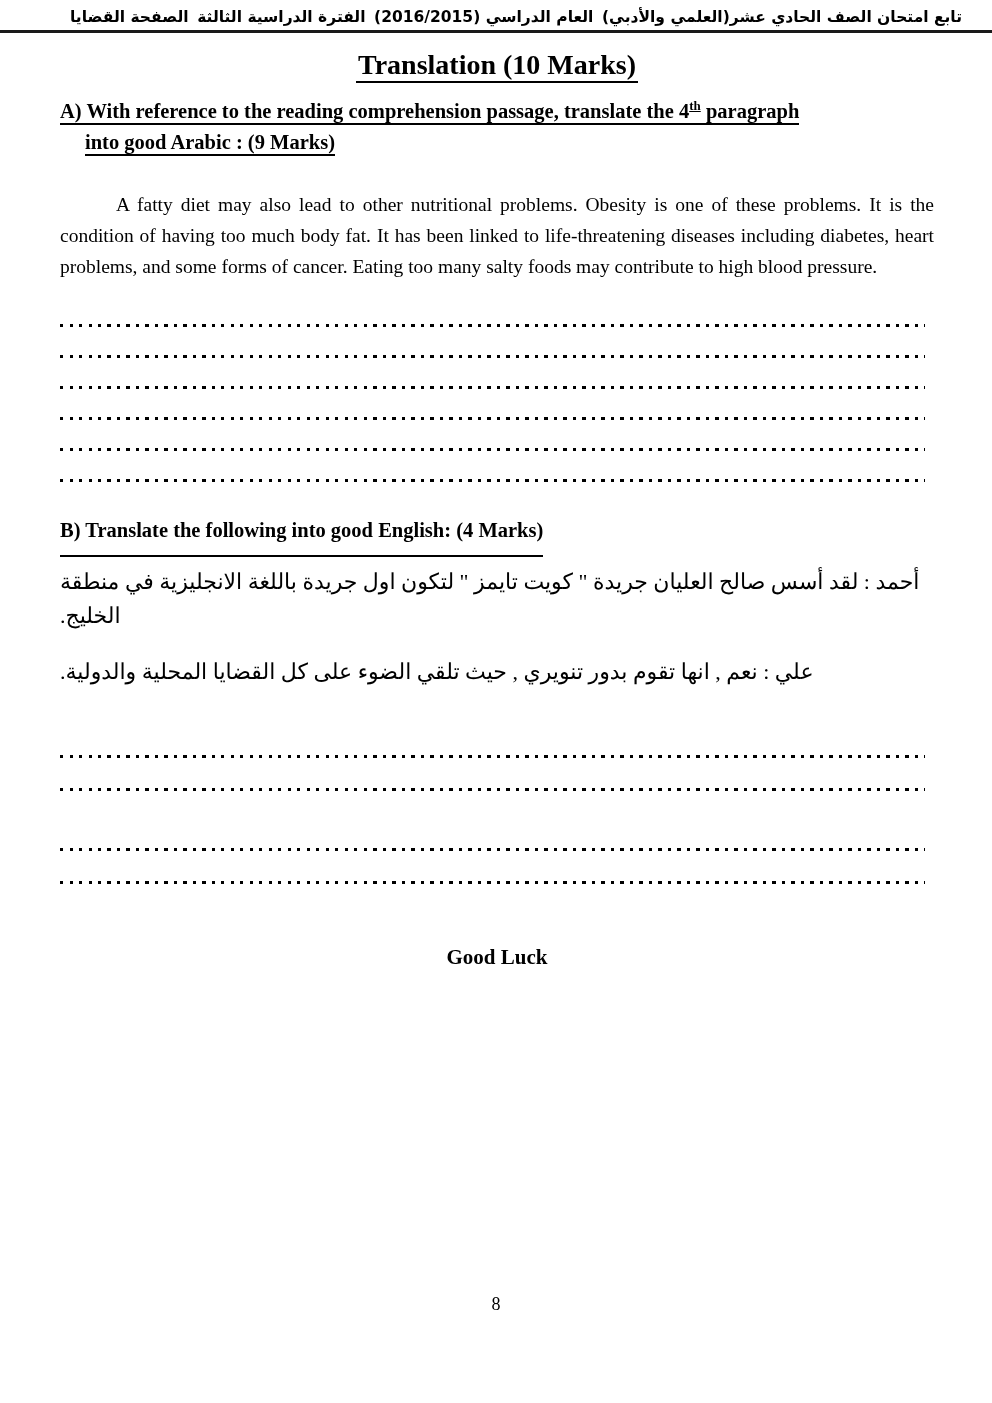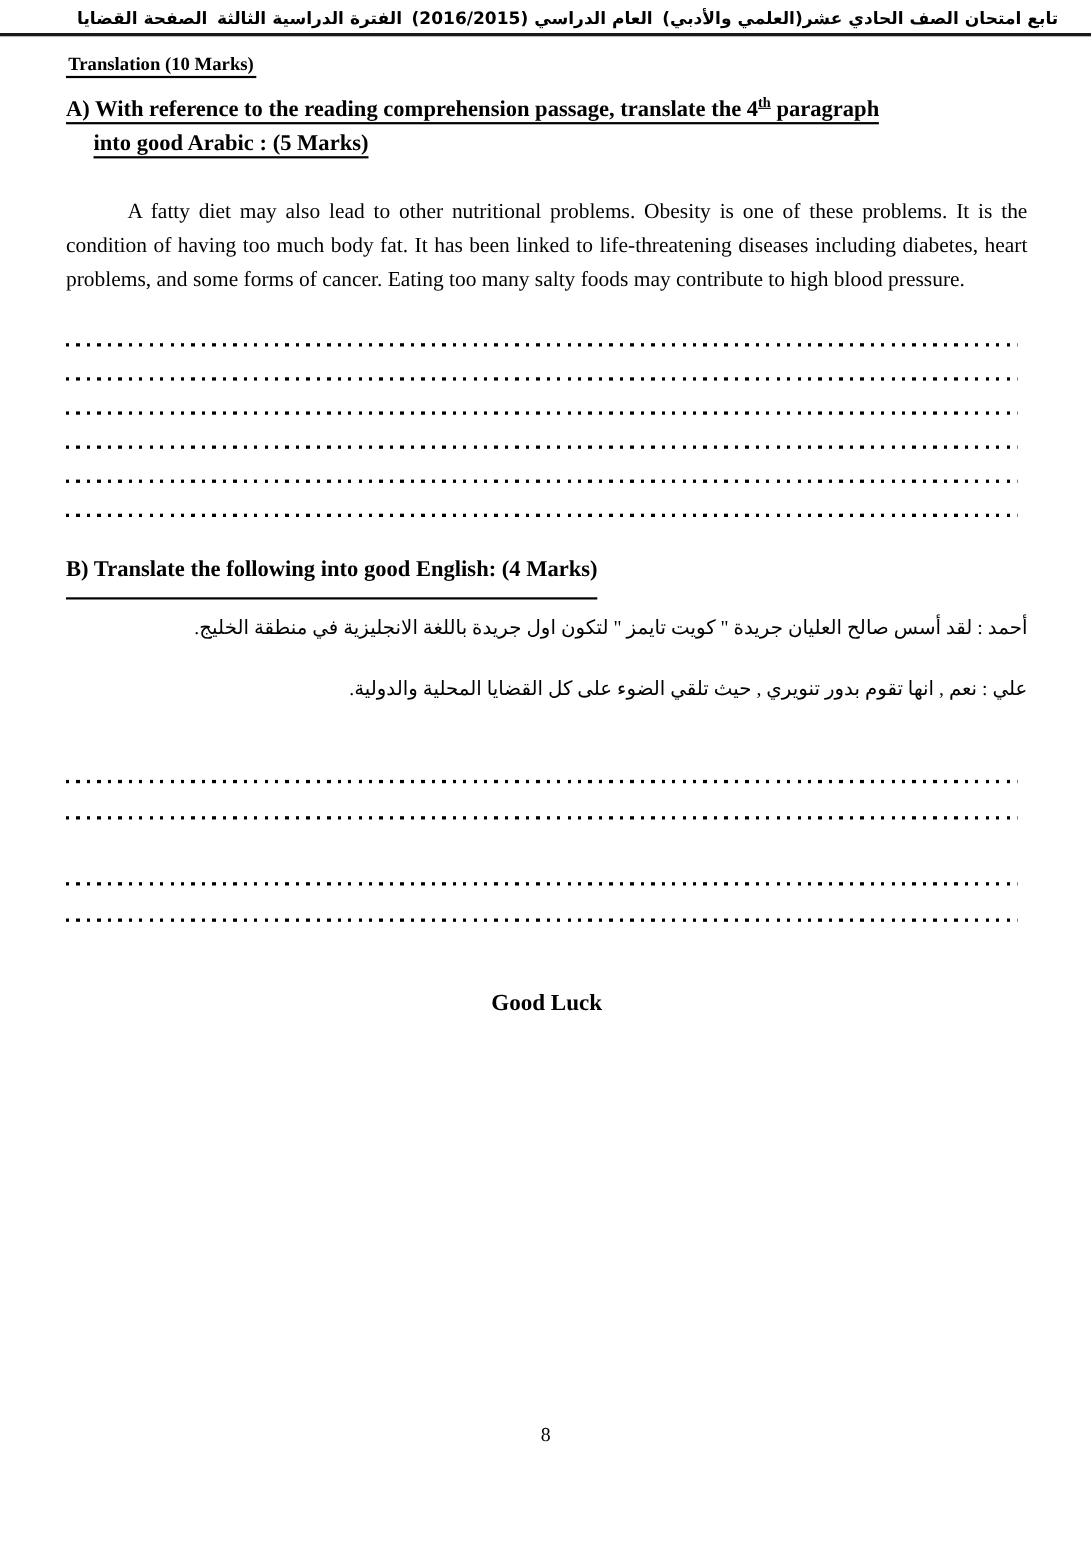--- a/index.html
+++ b/index.html
@@ -31,22 +31,23 @@
     font-size: 15.5px;
     white-space: nowrap;
   }
   .header .seg { display: inline-block; }
   
   .content {
     padding: 0 58px 0 60px;
   }
   .doc-title {
     margin-top: 16px;
+    text-align: center;
     font-weight: bold;
-    font-size: 17px;
+    font-size: 28px;
   }
   .doc-title .u-wrap {
     border-bottom: 2px solid #000;
     padding: 0 2px 1px 2px;
   }
   .heading-a {
     margin-top: 15px;
     font-weight: bold;
     font-size: 20.5px;
     line-height: 31px;
@@ -74,22 +75,22 @@
   .answers-b2 { margin-top: 27px; }
   
   .heading-b {
     margin-top: 37px;
     font-weight: bold;
     font-size: 20.5px;
   }
   .heading-b .line { border-bottom: 2px solid #000; padding-bottom: 14px; }
   .arabic-sentence {
     direction: rtl;
-    text-align: right;
-    font-size: 18px;
+    text-align: left;
+    font-size: 22px;
     line-height: 34px;
   }
   .arabic-1 { margin-top: 23px; padding-right: 0; }
   .arabic-2 { margin-top: 22px; }
   
   .end-block {
     margin-top: 58px;
     text-align: center;
     font-weight: bold;
     font-size: 21px;
@@ -117,21 +118,21 @@
   </div>
 
   <div class="content">
 
     <div class="doc-title">
       <span class="u-wrap">Translation (10 Marks)</span>
     </div>
 
     <div class="heading-a">
       <div class="row1"><span class="line"><span>A) With reference to the reading comprehension passage, translate the 4</span><sup>th</sup><span> paragraph </span></span></div>
-      <div class="row2"><span class="line">into good Arabic : (5 Marks) </span></div>
+      <div class="row2"><span class="line">into good Arabic : (9 Marks) </span></div>
     </div>
 
     <div class="passage">A fatty diet may also lead to other nutritional problems. Obesity is one of these problems. It is the condition of having too much body fat. It has been linked to life-threatening diseases including diabetes, heart problems, and some forms of cancer. Eating too many salty foods may contribute to high blood pressure.</div>
 
     <div class="answers answers-a">
         <div class="dots-line"></div>
         <div class="dots-line"></div>
         <div class="dots-line"></div>
         <div class="dots-line"></div>
         <div class="dots-line"></div>

